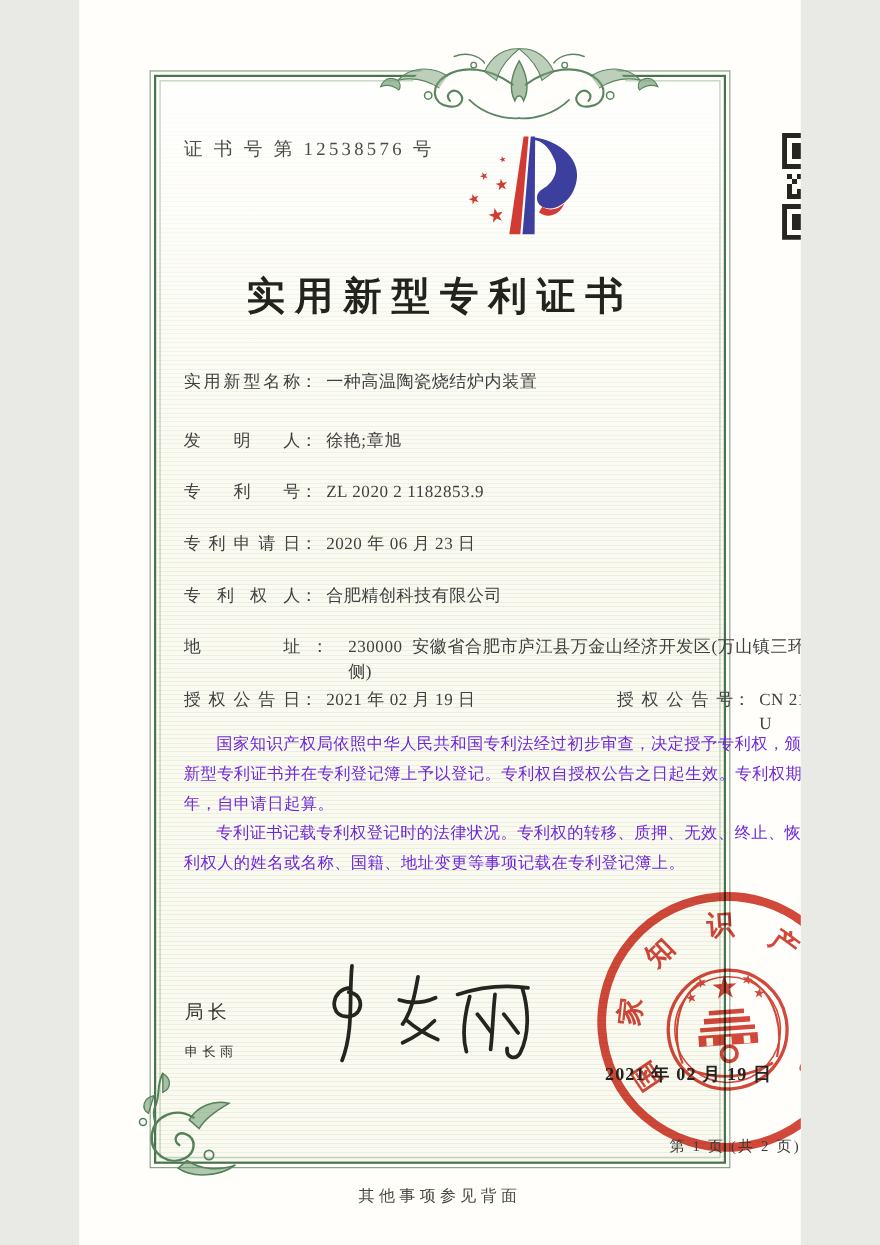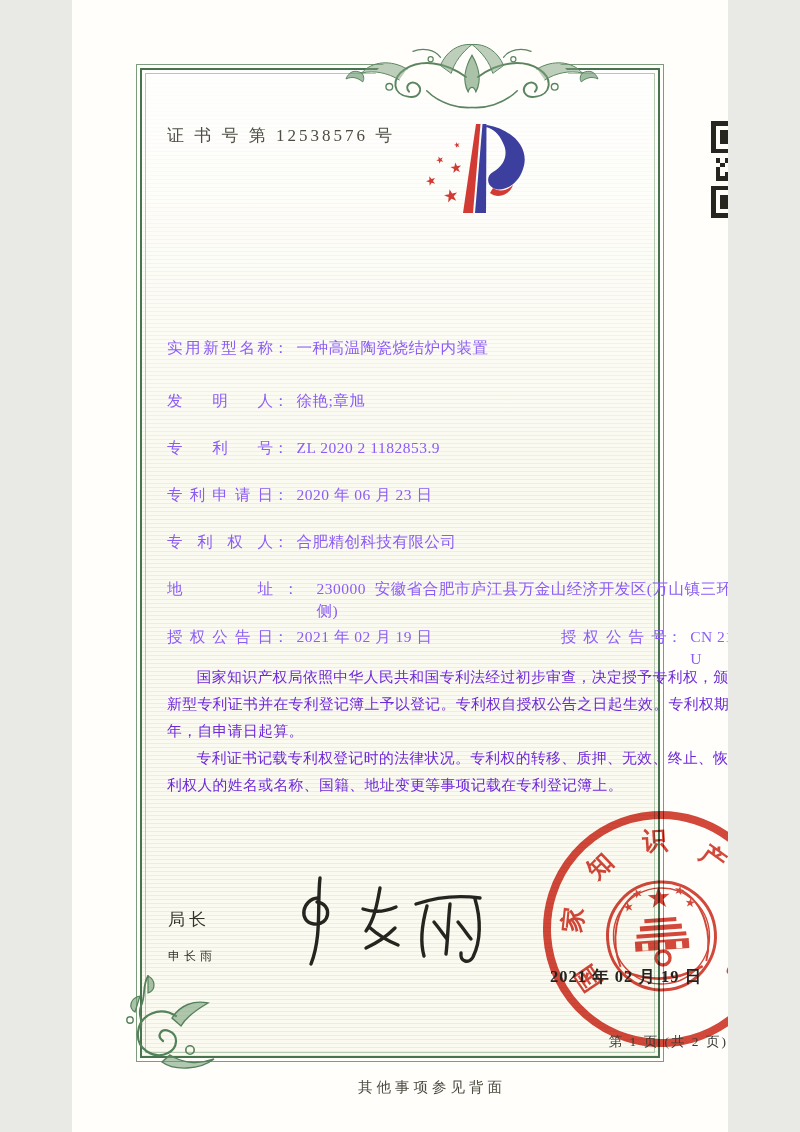--- a/index.html
+++ b/index.html
@@ -22,42 +22,42 @@
       repeating-linear-gradient(0deg, rgba(150,182,143,.16) 0 1px, rgba(255,255,255,0) 1px 4px);
   }
   .abs{position:absolute;}
   
   .cert-no{left:95px;top:124px;font-size:17px;letter-spacing:3px;color:#4d4d45;}
   .logo{left:335px;top:112px;width:150px;height:125px;}
   .qr{left:639px;top:121px;width:97px;height:97px;}
   .title{left:0;top:246px;width:100%;text-align:center;font-size:35px;font-weight:bold;
          letter-spacing:9px;color:#23231d;}
   
-  .fields{left:95px;top:337px;width:625px;font-size:15.5px;line-height:22px;color:#8b5cf6;}
+  .fields{left:95px;top:337px;width:625px;font-size:15.5px;line-height:22px;color:#404040;}
   .frow{margin-bottom:25px;display:flex;align-items:flex-start;}
   .frow.gap-lg{margin-bottom:31px;}
   .frow.gap-sm{margin-bottom:4px;gap:10px;}
   .flabel{display:inline-block;width:106px;text-align:justify;text-align-last:justify;flex:none;}
   .fcolon{flex:none;margin-right:8px;}
   .fvalue{letter-spacing:.5px;white-space:pre-wrap;max-width:460px;}
   .pair2{margin-left:86px;display:flex;}
   
   .paras{left:95px;top:664px;width:618px;font-size:14.8px;line-height:1.82;color:#6d28d9;}
   .paras p{margin:0;text-indent:2em;letter-spacing:.4px;}
   
   .signer-title{left:96px;top:908px;font-size:17px;letter-spacing:4px;}
   .signer-name{left:96px;top:948px;font-size:12px;letter-spacing:4px;text-align:center;}
   .signature{left:212px;top:868px;width:215px;height:108px;}
   
   .seal{left:466px;top:806px;width:246px;height:246px;mix-blend-mode:multiply;opacity:.93;
         transform:rotate(-4deg);}
   .seal-date{left:478px;top:966px;width:200px;font-size:16.5px;letter-spacing:1px;color:#23231f;font-weight:bold;}
   
   .page-num{left:0;top:1033px;width:100%;text-align:right;font-size:13.5px;letter-spacing:2px;color:#3c3c34;}
-  .back-note{left:0;top:1078px;width:100%;text-align:center;font-size:14.5px;letter-spacing:4px;color:#4a4a40;padding-left:32px;}
+  .back-note{left:0;top:1078px;width:100%;text-align:center;font-size:14.5px;letter-spacing:4px;color:#4a4a40;}
   
   .crest{left:272px;top:28px;width:256px;height:92px;}
   .corner{width:104px;height:104px;}
   .corner-bl{left:46px;top:972px;}
   .corner-br{left:650px;top:972px;transform:scaleX(-1);}
 </style>
 </head>
 <body>
 
 <div class="page">
@@ -334,20 +334,21 @@
       <rect x="5" y="20" width="1" height="1" fill="#26261f"></rect>
       <rect x="6" y="20" width="1" height="1" fill="#26261f"></rect>
       <rect x="9" y="20" width="1" height="1" fill="#26261f"></rect>
       <rect x="11" y="20" width="1" height="1" fill="#26261f"></rect>
       <rect x="13" y="20" width="1" height="1" fill="#26261f"></rect>
       <rect x="17" y="20" width="1" height="1" fill="#26261f"></rect>
       <rect x="19" y="20" width="1" height="1" fill="#26261f"></rect>
       <rect x="20" y="20" width="1" height="1" fill="#26261f"></rect>
     </svg>
 
+  <div class="abs title">实用新型专利证书</div>
 
   <div class="abs fields">
     <div class="frow gap-lg">
       <span class="flabel">实用新型名称</span>
         <span class="fcolon">：</span>
       <span class="fvalue">一种高温陶瓷烧结炉内装置</span>
     </div>
     <div class="frow">
       <span class="flabel">发明人</span>
         <span class="fcolon">：</span>

